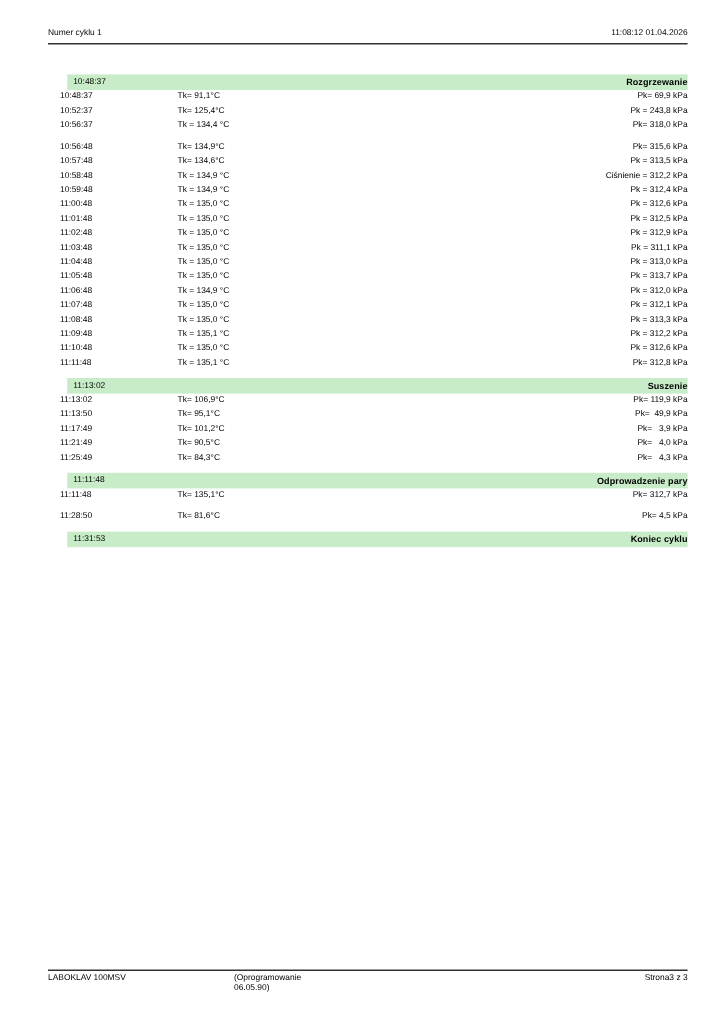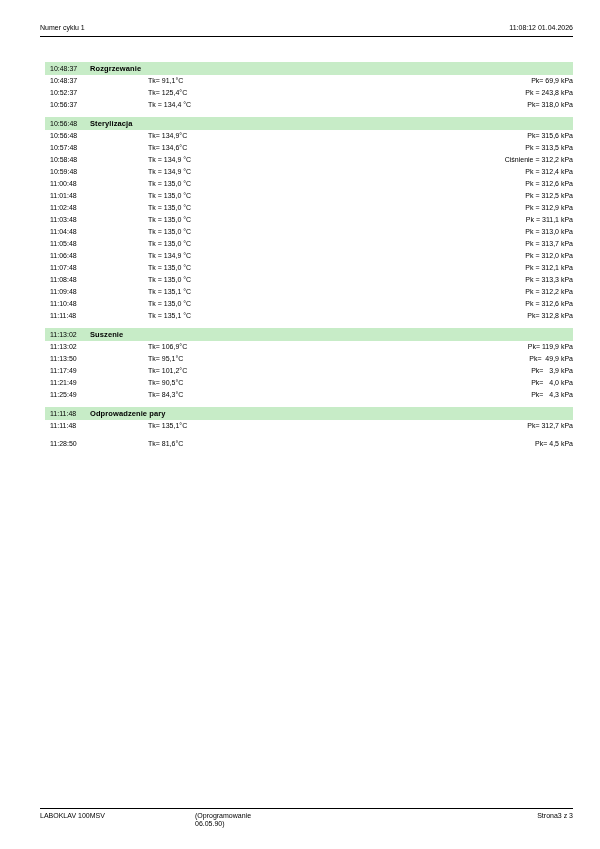--- a/index.html
+++ b/index.html
@@ -10,22 +10,23 @@
   }
   .report-header {
     position:absolute; left:40px; right:27px; top:24px;
     display:flex; justify-content:space-between; align-items:flex-end;
     padding-bottom:5px; border-bottom:1px solid #000;
   }
   .sections { position:absolute; left:40px; right:27px; top:62px; }
   .section { margin-bottom:6px; }
   .section-bar {
     height:13px; display:flex; align-items:center;
-    margin-left:5px; padding-left:5px;
+    margin-left:16px; padding-left:5px;
     background:var(--section-bg, #c7ecc7);
+    justify-content:space-between;
   }
   .section-time { width:40px; }
   .section-title { font-weight:bold; font-size:7.5px; letter-spacing:0.1px; }
   .log-row {
     display:flex; height:12px; line-height:12px; padding-left:10px;
   }
   .row-time { width:98px; flex:0 0 98px; }
   .row-tk { flex:1 1 auto; white-space:pre; }
   .row-pk { flex:0 0 auto; white-space:pre; text-align:right; }
   .report-footer {
@@ -62,24 +63,20 @@
           <span class="row-tk">Tk= 125,4°C</span>
           <span class="row-pk">Pk = 243,8 kPa</span>
         </div>
         <div class="log-row">
           <span class="row-time">10:56:37</span>
           <span class="row-tk">Tk = 134,4 °C</span>
           <span class="row-pk">Pk= 318,0 kPa</span>
         </div>
       </div>
       <div class="section">
-        <div class="section-bar">
-          <span class="section-time">10:56:48</span>
-          <span class="section-title">Sterylizacja</span>
-        </div>
         <div class="log-row">
           <span class="row-time">10:56:48</span>
           <span class="row-tk">Tk= 134,9°C</span>
           <span class="row-pk">Pk= 315,6 kPa</span>
         </div>
         <div class="log-row">
           <span class="row-time">10:57:48</span>
           <span class="row-tk">Tk= 134,6°C</span>
           <span class="row-pk">Pk = 313,5 kPa</span>
         </div>
@@ -194,20 +191,26 @@
           <span class="row-time">11:11:48</span>
           <span class="row-tk">Tk= 135,1°C</span>
           <span class="row-pk">Pk= 312,7 kPa</span>
         </div>
       </div>
       <div class="section">
         <div class="log-row">
           <span class="row-time">11:28:50</span>
           <span class="row-tk">Tk= 81,6°C</span>
           <span class="row-pk">Pk= 4,5 kPa</span>
+        </div>
+      </div>
+      <div class="section">
+        <div class="section-bar">
+          <span class="section-time">11:31:53</span>
+          <span class="section-title">Koniec cyklu</span>
         </div>
       </div>
     </div>
 
   <div class="report-footer">
     <span class="footer-device">LABOKLAV 100MSV</span>
     <span class="footer-software">
       <span>(Oprogramowanie</span><br>
       <span>06.05.90)</span>
     </span>

